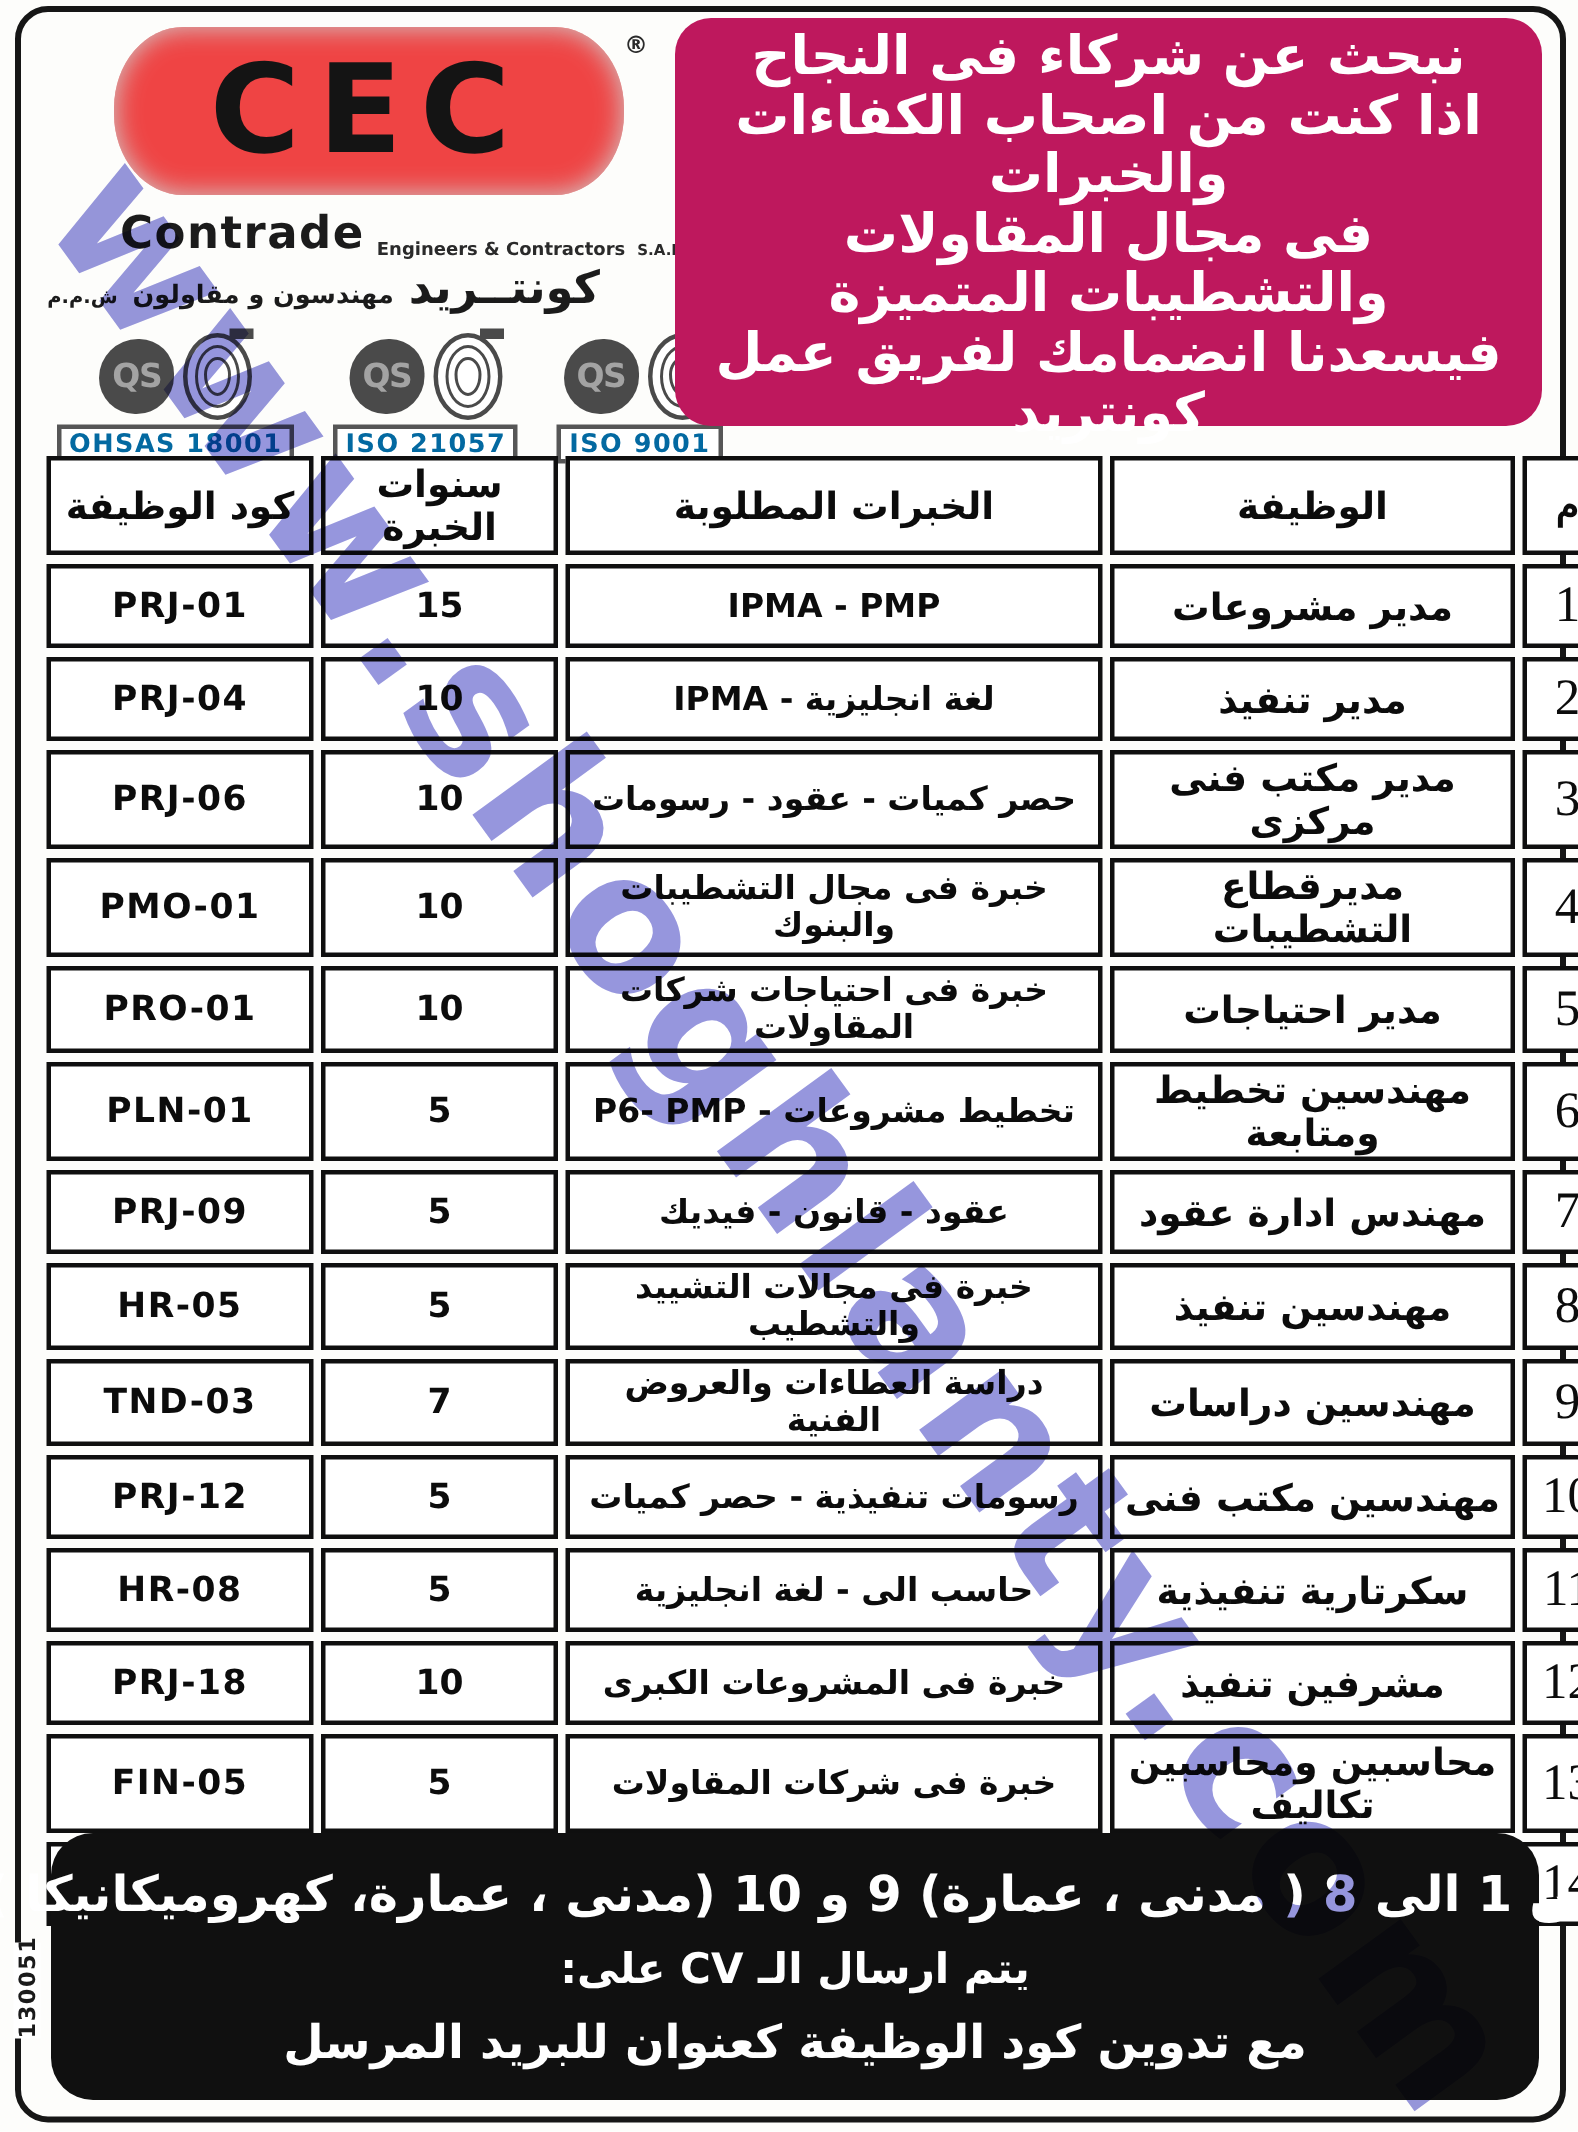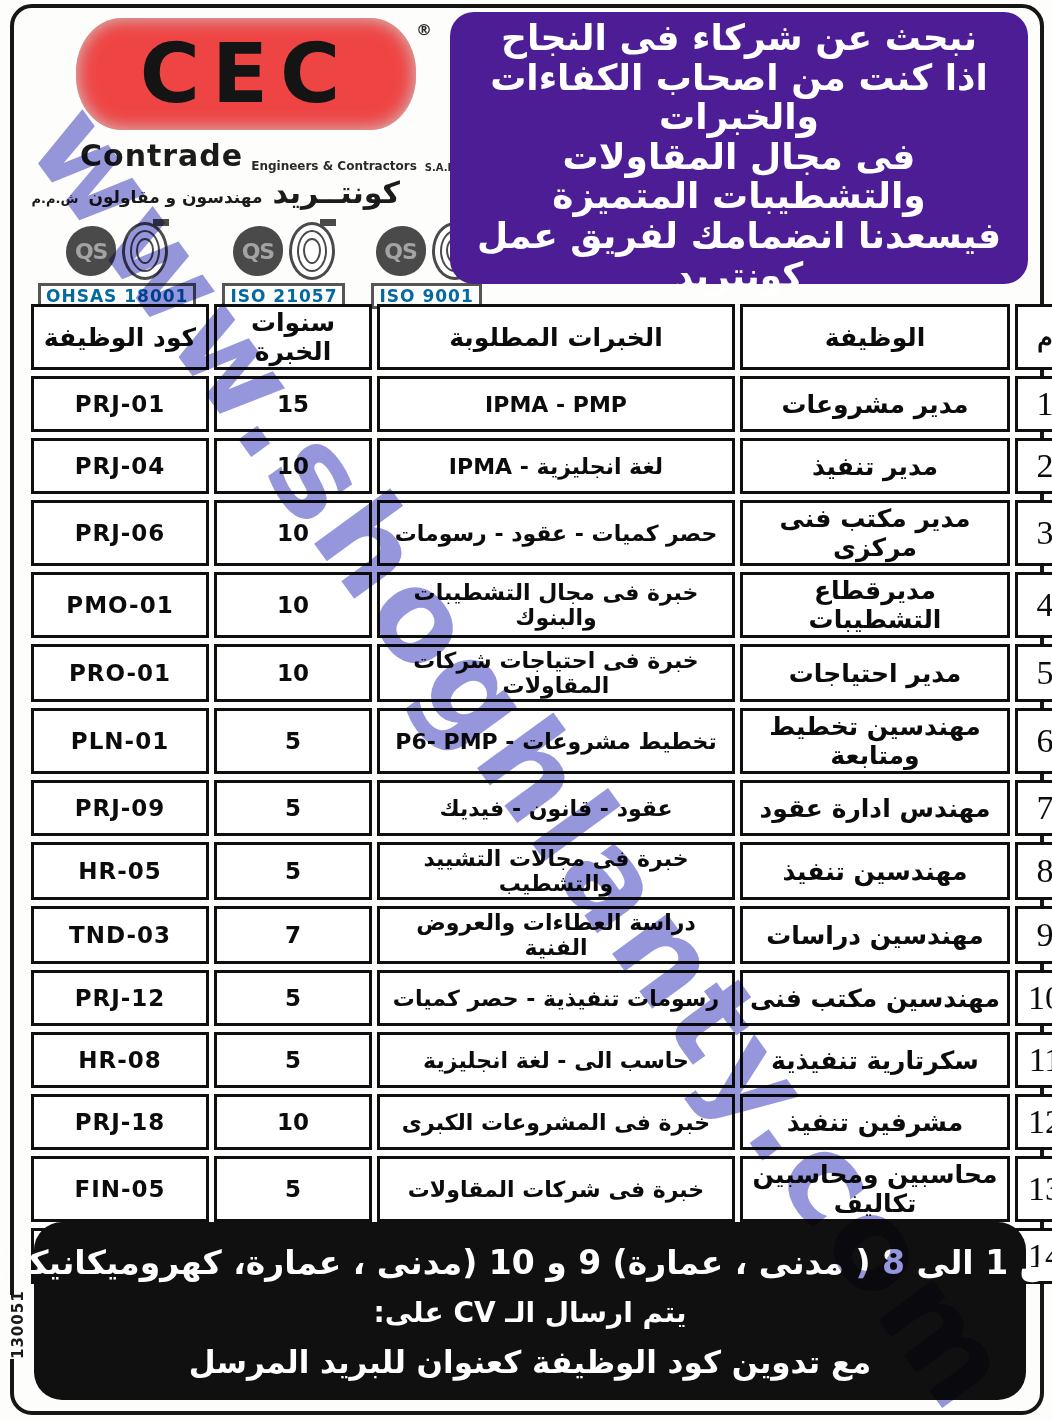--- a/index.html
+++ b/index.html
@@ -41,21 +41,21 @@
   .seal::before{content:"";position:absolute;top:-6px;right:-4px;width:16px;height:7px;background:#4a4a4a;}
   .seal-inner{position:absolute;inset:5px;border:2px solid #4a4a4a;border-radius:50%;}
   .seal-core{position:absolute;inset:13px 11px;border:2px solid #4a4a4a;border-radius:50% 50% 50% 50%/45% 45% 55% 55%;}
   .cert-label{
     border:3px solid #565656;color:#0369a1;background:#fff;
     font-weight:bold;font-size:17px;padding:0 5px;letter-spacing:1px;white-space:nowrap;
   }
   
   .headline-box{
     position:absolute;left:450px;top:12px;width:578px;height:272px;
-    background:#4c1d95;border-radius:24px;color:#fff;direction:rtl;
+    background:#be185d;border-radius:24px;color:#fff;direction:rtl;
     display:flex;flex-direction:column;justify-content:space-evenly;
     text-align:center;padding:6px 14px;box-sizing:border-box;
   }
   .headline-box div{font-size:36px;font-weight:bold;line-height:1.1;}
   
   table.jobs{
     position:absolute;left:26px;top:298px;width:1002px;
     border-collapse:separate;border-spacing:5px 6px;direction:rtl;
     table-layout:fixed;
   }

